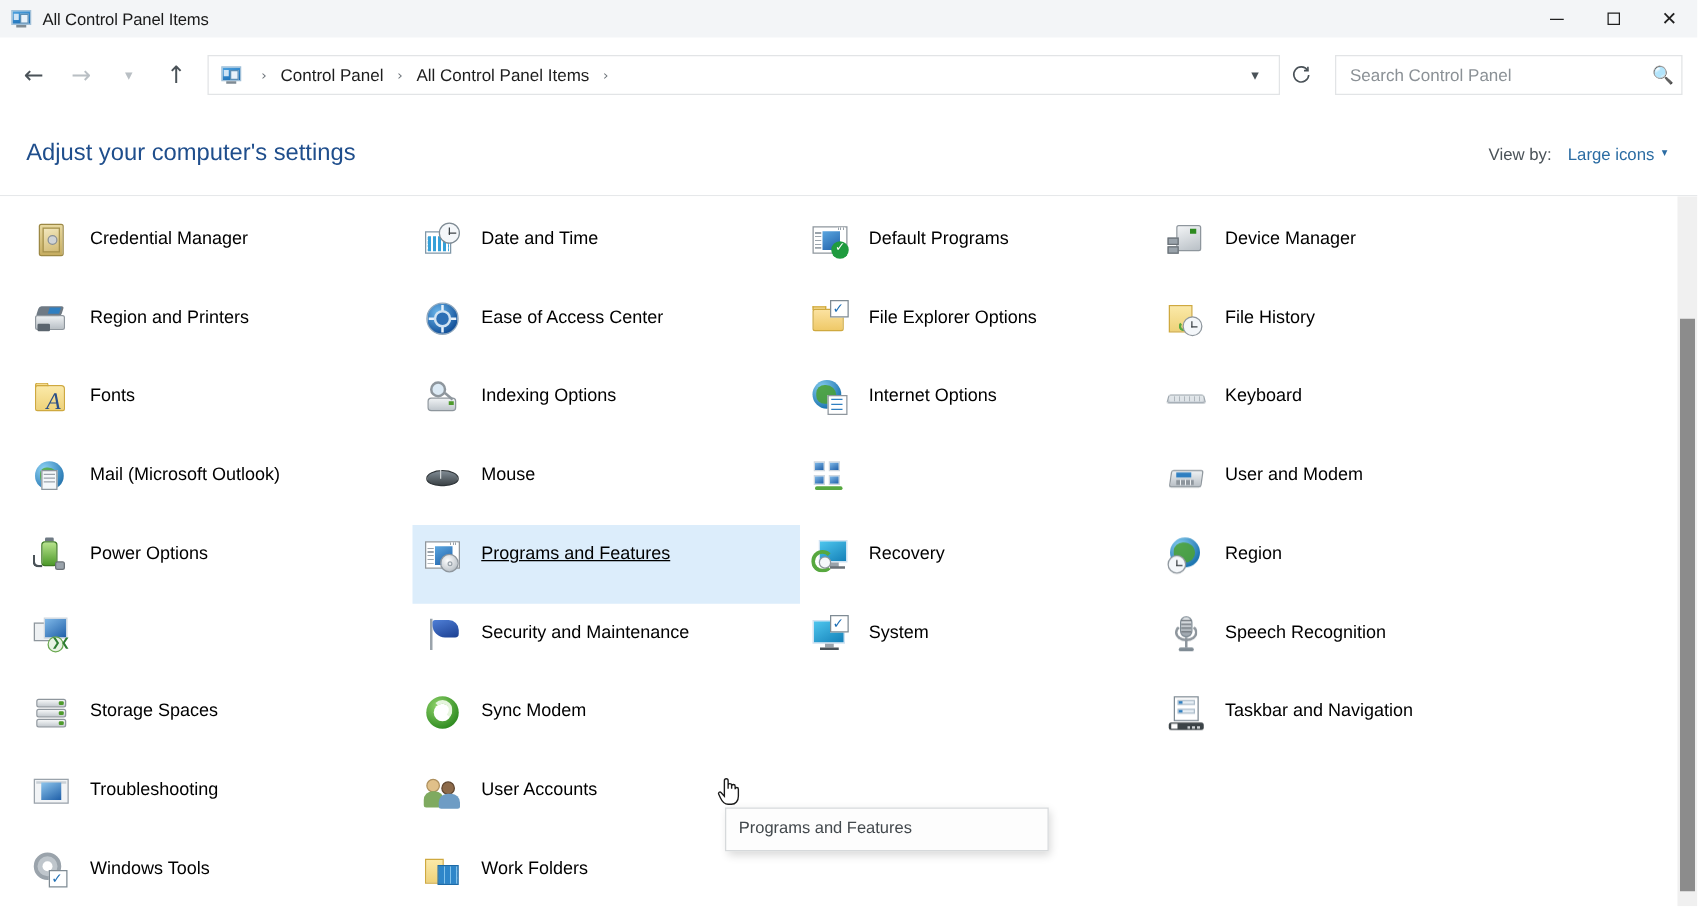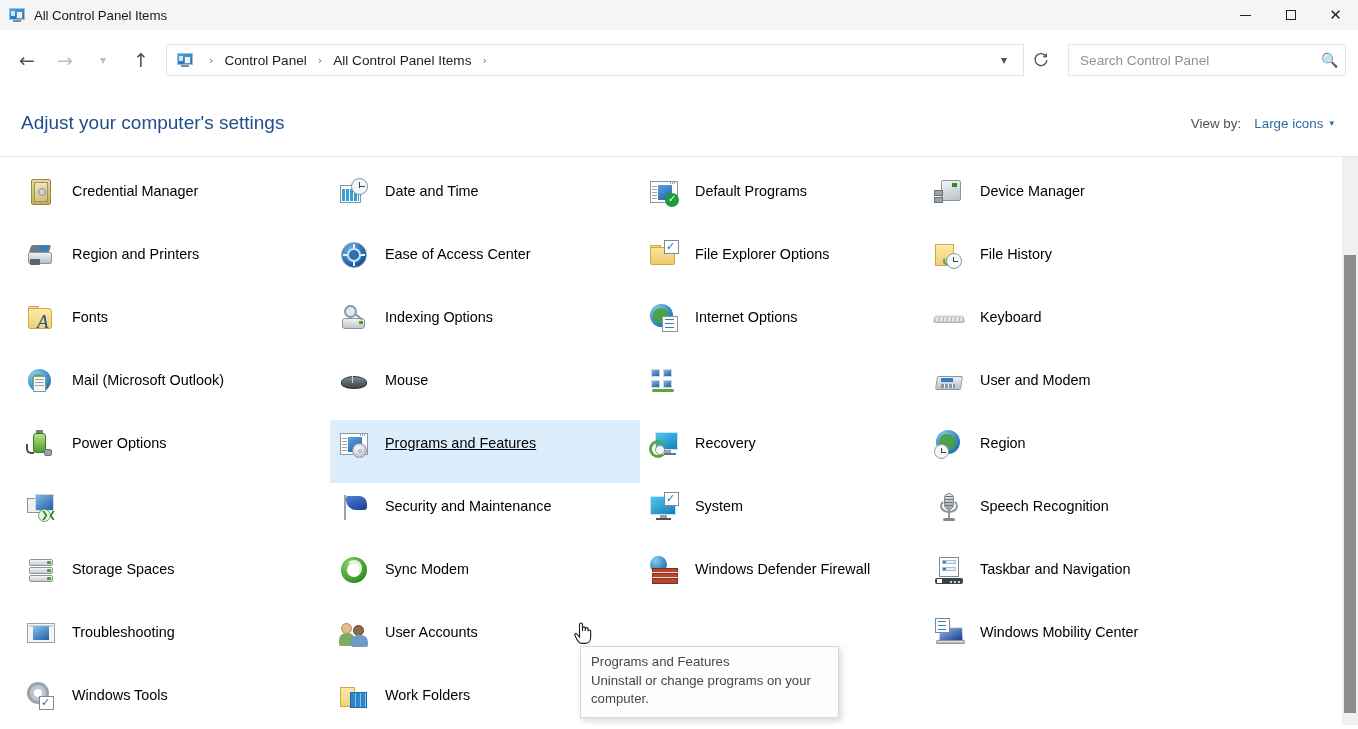--- a/index.html
+++ b/index.html
@@ -737,30 +737,20 @@
             <span class="ic">
           <i class="sy2-scr"></i>
               <i class="sy2-st"></i>
               <i class="sy2-ba"></i>
               <i class="sy2-chk"></i>
               <i class="sy2-ck">✓</i>
             </span>
           </span>
         <span class="ilabel">System</span>
       </div>
-      <div class="item">
-        <span class="icon-wrap">
-            <span class="ic">
-          <i class="fw-g"></i>
-              <i class="fw-w"></i>
-              <i class="fw-m"></i>
-            </span>
-          </span>
-        <span class="ilabel">Windows Defender Firewall</span>
-      </div>
     </div>
 
     <div class="cell">
       <div class="item">
         <span class="icon-wrap">
             <span class="ic">
           <i class="dm-box"></i>
               <i class="dm-l"></i>
               <i class="dm-p1"></i>
               <i class="dm-p2"></i>
@@ -831,37 +821,25 @@
               <i class="tb-d"></i>
               <i class="tb-r2"></i>
               <i class="tb-d2"></i>
               <i class="tb-bar"></i>
               <i class="tb-sq"></i>
               <i class="tb-dots"></i>
             </span>
           </span>
         <span class="ilabel">Taskbar and Navigation</span>
       </div>
-      <div class="item">
-        <span class="icon-wrap">
-            <span class="ic">
-          <i class="wm-l"></i>
-              <i class="wm-base"></i>
-              <i class="wm-pad"></i>
-              <i class="wm-pl"></i>
-            </span>
-          </span>
-        <span class="ilabel">Windows Mobility Center</span>
-      </div>
     </div>
   </div>
 
   <div class="tooltip">
     <div>Programs and Features</div>
-    <div>Uninstall or change programs on your computer.</div>
   </div>
 
   <svg class="cursor" viewBox="0 0 20 26">
     <path d="M6.5 14 V5.5 a1.5 1.5 0 0 1 3 0 V12 V9.3 a1.4 1.4 0 0 1 2.8 0 V12 V10 a1.4 1.4 0 0 1 2.8 0 V12.3 a1.3 1.3 0 0 1 2.6 0 V18 c0 3.6-2.2 6.4-5.6 6.4 h-2.6 C6.3 24.4 4.6 22 3.4 19.4 l-1.5-3.2 c-.5-1.1 1-2.2 1.9-1.2 L6.5 18 z" fill="#ffffff" stroke="#1b1b1b" stroke-width="1.1"></path>
   </svg>
 
   <div class="vscroll">
     <div class="vthumb"></div>
   </div>
 </div>

